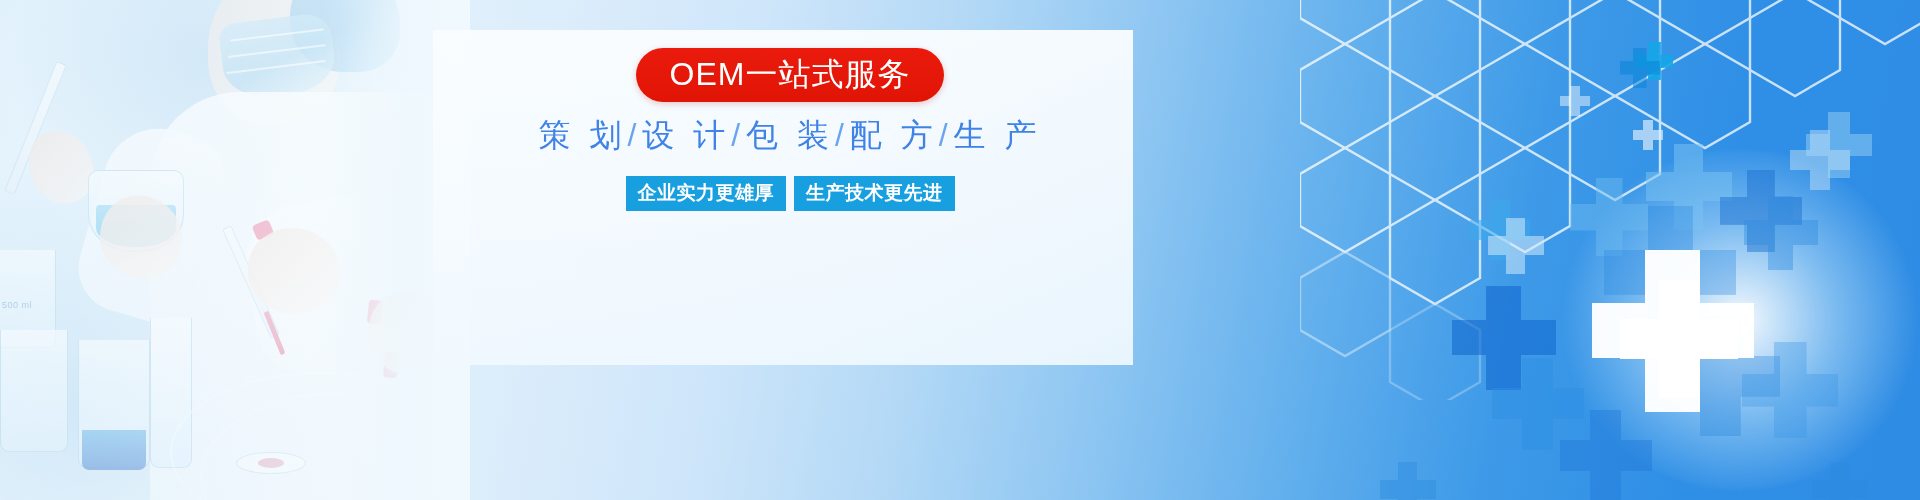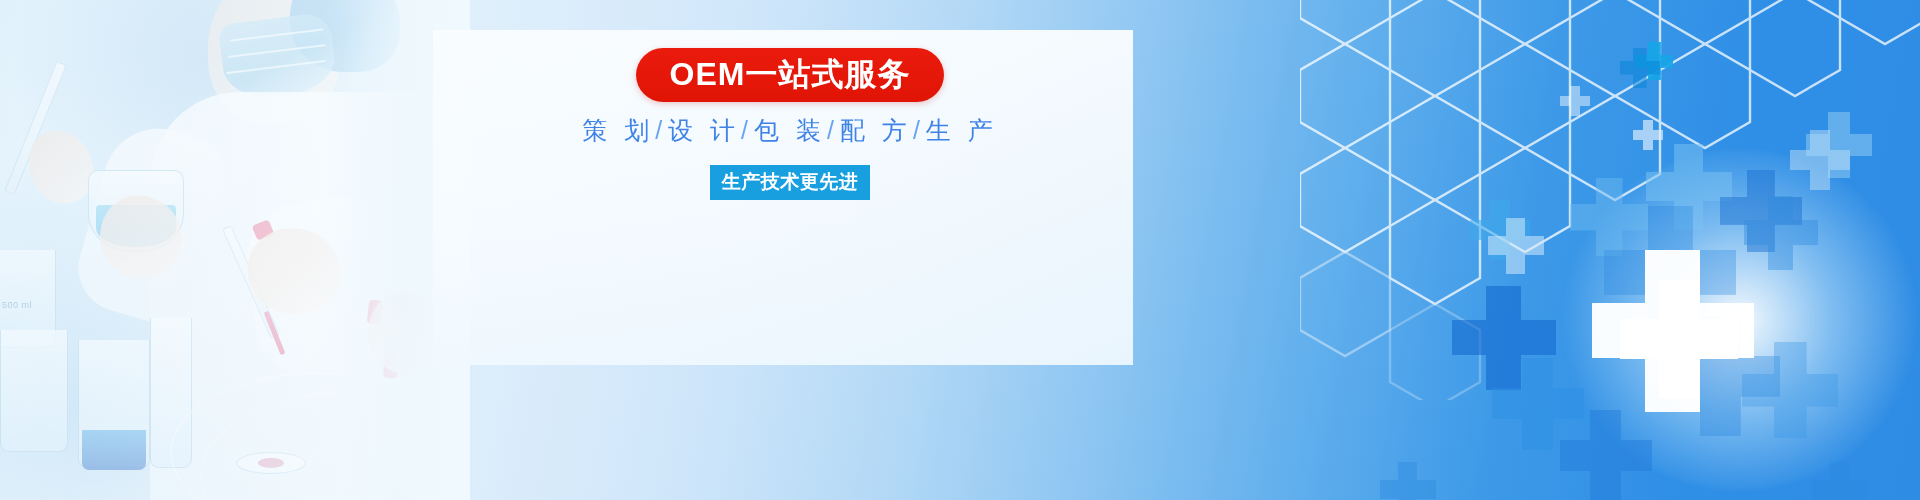--- a/index.html
+++ b/index.html
@@ -230,21 +230,21 @@
   
   .content{
     position:absolute; left:510px; top:48px; width:560px; height:310px;
     text-align:center;
   }
 
   .badge{
     display:inline-block;
     background:linear-gradient(180deg,#ea1b0c 0%,#e01405 100%);
     color:#ffffff;
-    font-size:32px; font-weight:bold;
+    font-size:32px; font-weight:normal;
     letter-spacing:1px;
     padding:10px 34px 12px;
     border-radius:34px;
     line-height:1;
     box-shadow:0 2px 6px rgba(190,20,10,.22);
   }
 
   .headline{
     margin-top:22px;
     font-size:44px; font-weight:bold;
@@ -252,21 +252,21 @@
     color:#1c6ff0;
     background:linear-gradient(180deg,#2f86ff 0%,#1358e0 100%);
     -webkit-background-clip:text; background-clip:text;
     -webkit-text-fill-color:transparent;
     letter-spacing:1px;
     white-space:nowrap;
   }
 
   .subline{
     margin-top:12px;
-    font-size:25px;
+    font-size:32px;
     color:#3f83e6;
     letter-spacing:5px;
     white-space:nowrap;
   }
   .subline .sep{ color:#6ba4ee; padding:0 1px; }
 
   .tags{
     margin-top:18px;
     display:flex; justify-content:center; gap:8px;
   }
@@ -404,18 +404,19 @@
   <div class="content">
 
     <div class="badge">OEM一站式服务</div>
 
 
     <div class="subline">
       <span>策 划</span><span class="sep">/</span><span>设 计</span><span class="sep">/</span><span>包 装</span><span class="sep">/</span><span>配 方</span><span class="sep">/</span><span>生 产</span>
     </div>
 
     <div class="tags">
+      <div class="tag">企业实力更雄厚</div>
       <div class="tag">生产技术更先进</div>
     </div>
 
   </div>
 
 </div>
 
 </body></html>

